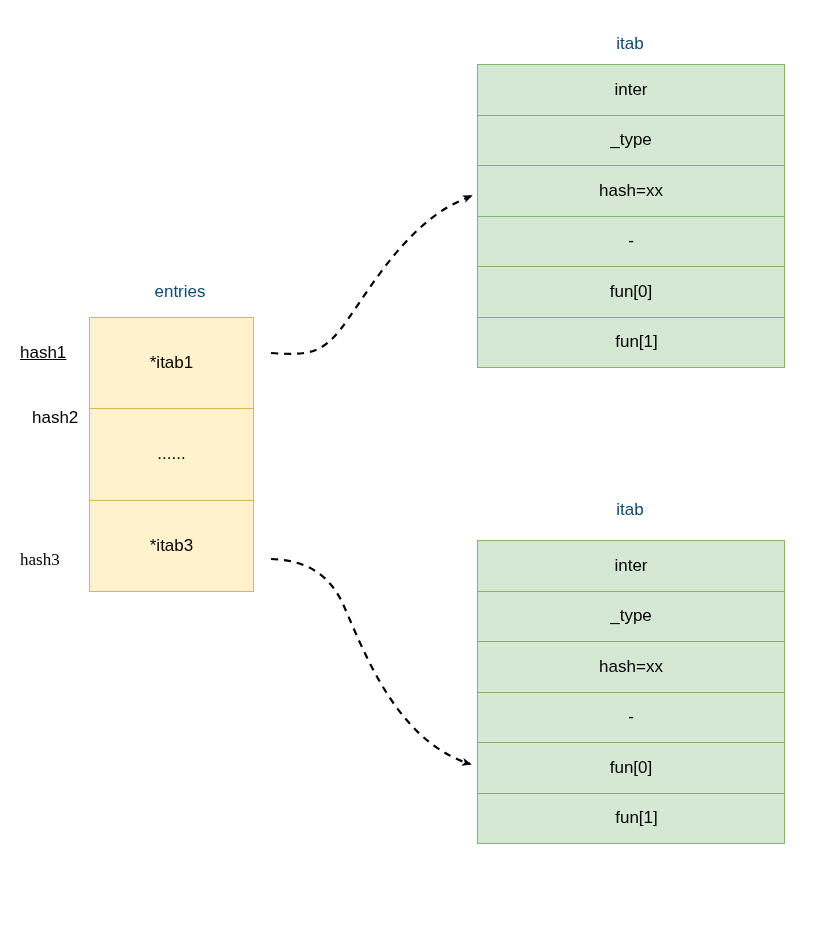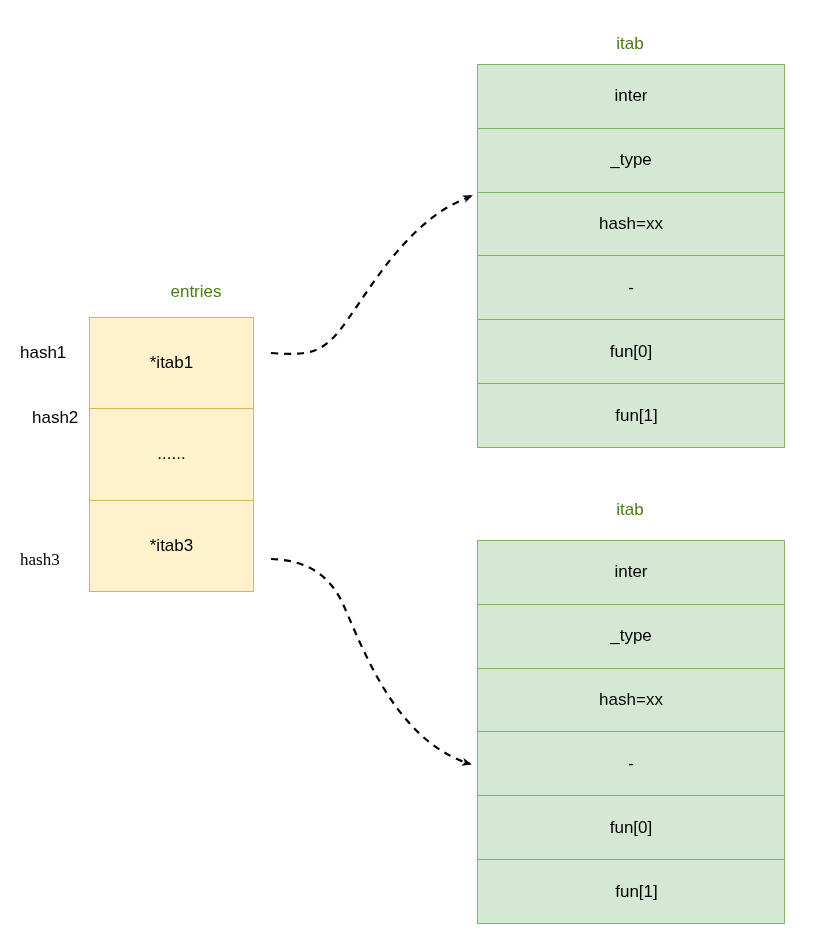--- a/index.html
+++ b/index.html
@@ -21,21 +21,21 @@
     left: 0; top: 0;
     width: 821px;
     height: 944px;
   }
 
   
   .caption {
     position: absolute;
     font-size: 17px;
     line-height: 20px;
-    color: #4d7c0f;
+    color: #0c4a6e;
     text-align: center;
     white-space: nowrap;
   }
 
   
   .row-label {
     position: absolute;
     font-size: 17px;
     line-height: 20px;
     color: #000;
@@ -68,21 +68,21 @@
     background: #fff2cc;
   }
   .entries-table .cell:last-child {
     border-bottom: none;
   }
 
   
   .itab-table {
     position: absolute;
     width: 308px;
-    height: 384px;
+    height: 304px;
     box-sizing: border-box;
     border: 1px solid #82b366;
     background: #d5e8d4;
     display: flex;
     flex-direction: column;
   }
   .itab-table.first { left: 477px; top: 64px; }
   .itab-table.second { left: 477px; top: 540px; }
 
   .itab-table .cell {
@@ -108,23 +108,23 @@
     width: 821px;
     height: 944px;
     pointer-events: none;
   }
 </style>
 </head>
 <body>
 
 <div class="canvas">
 
-  <div class="caption" style="left:136px; top:282px; width:120px;">entries</div>
+  <div class="caption" style="left:120px; top:282px; width:120px;">entries</div>
 
-  <div class="row-label" style="left:20px; top:343px;">hash1</div>
+  <div class="row-label" style="left:20px; top:343px;text-decoration:underline;">hash1</div>
 
   <div class="row-label" style="left:32px; top:408px;">hash2</div>
 
   <div class="row-label" style="left:20px; top:550px;font-family:Liberation Serif, serif;">hash3</div>
 
   <div class="entries-table">
     <div class="cell">*itab1</div>
     <div class="cell">......</div>
     <div class="cell">*itab3</div>
   </div>

